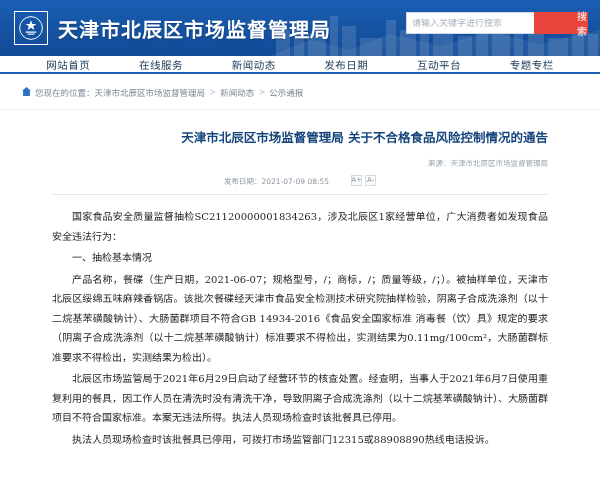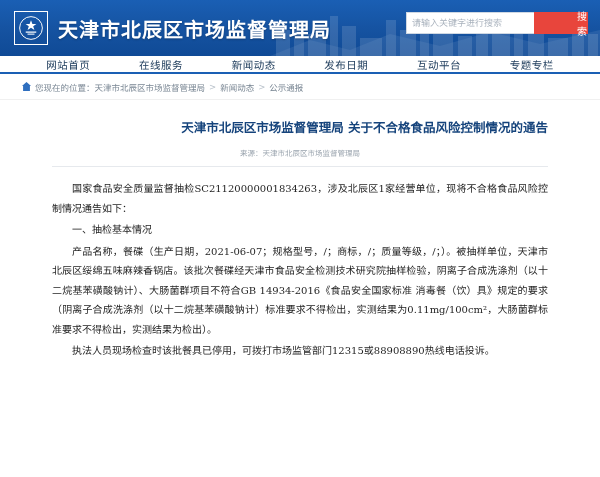--- a/index.html
+++ b/index.html
@@ -106,21 +106,21 @@
     justify-content: center;
     font-size: 10.5px;
     color: #23405f;
     cursor: pointer;
     white-space: nowrap;
     letter-spacing: 0.5px;
   }
 
   
   .crumb {
-    height: 26px;
+    height: 36px;
     display: flex;
     align-items: center;
     padding: 0 0 0 22px;
     font-size: 8.5px;
     color: #7a8794;
     border-bottom: 1px solid #f0f0f0;
     background: #fff;
   }
   .crumb-home {
     width: 9px; height: 9px;
@@ -139,21 +139,21 @@
   }
   .art-title {
     text-align: right;
     font-size: 12.5px;
     font-weight: bold;
     color: #16447c;
     line-height: 1.6;
     font-family: "DejaVu Sans", "Liberation Sans", sans-serif;
   }
   .art-meta {
-    text-align: center;
+    text-align: right;
     font-size: 7.5px;
     color: #9aa4ae;
     margin-top: 9px;
   }
   .meta-row {
     display: flex;
     align-items: center;
     justify-content: center;
     gap: 16px;
     margin-top: 7px;
@@ -248,24 +248,32 @@
     <a href="#">天津市北辰区市场监督管理局</a>
     <span class="sep">&gt;</span>
     <a href="#">新闻动态</a>
     <span class="sep">&gt;</span>
     <a href="#">公示通报</a>
   </div>
 
   <div class="article">
     <div class="art-title">天津市北辰区市场监督管理局 关于不合格食品风险控制情况的通告</div>
     <div class="art-meta">来源：天津市北辰区市场监督管理局</div>
+    <div class="meta-row">
+      <span>发布日期：2021-07-09 08:55</span>
+      <span class="font-btns">
+        <span class="font-btn">A+</span>
+        <span class="font-btn">A-</span>
+      </span>
+    </div>
     <div class="divider"></div>
 
     <div class="body">
-      <p>国家食品安全质量监督抽检SC21120000001834263，涉及北辰区1家经营单位，现将不合格食品风险控制情况通告如下：</p>
+      <p>国家食品安全质量监督抽检SC21120000001834263，涉及北辰区1家经营单位，广大消费者如发现食品安全违法行为：</p>
       <p>一、抽检基本情况</p>
       <p>产品名称，餐碟（生产日期，2021-06-07；规格型号，/；商标，/；质量等级，/；）。被抽样单位，天津市北辰区绥绵五味麻辣香锅店。该批次餐碟经天津市食品安全检测技术研究院抽样检验，阴离子合成洗涤剂（以十二烷基苯磺酸钠计）、大肠菌群项目不符合GB 14934-2016《食品安全国家标准 消毒餐（饮）具》规定的要求（阴离子合成洗涤剂（以十二烷基苯磺酸钠计）标准要求不得检出，实测结果为0.11mg/100cm²，大肠菌群标准要求不得检出，实测结果为检出）。</p>
+      <p>北辰区市场监管局于2021年6月29日启动了经营环节的核查处置。经查明，当事人于2021年6月7日使用重复利用的餐具，因工作人员在清洗时没有清洗干净，导致阴离子合成洗涤剂（以十二烷基苯磺酸钠计）、大肠菌群项目不符合国家标准。本案无违法所得。执法人员现场检查时该批餐具已停用。</p>
       <p>执法人员现场检查时该批餐具已停用，可拨打市场监管部门12315或88908890热线电话投诉。</p>
     </div>
 
   </div>
 
 </div>
 
 </body></html>

